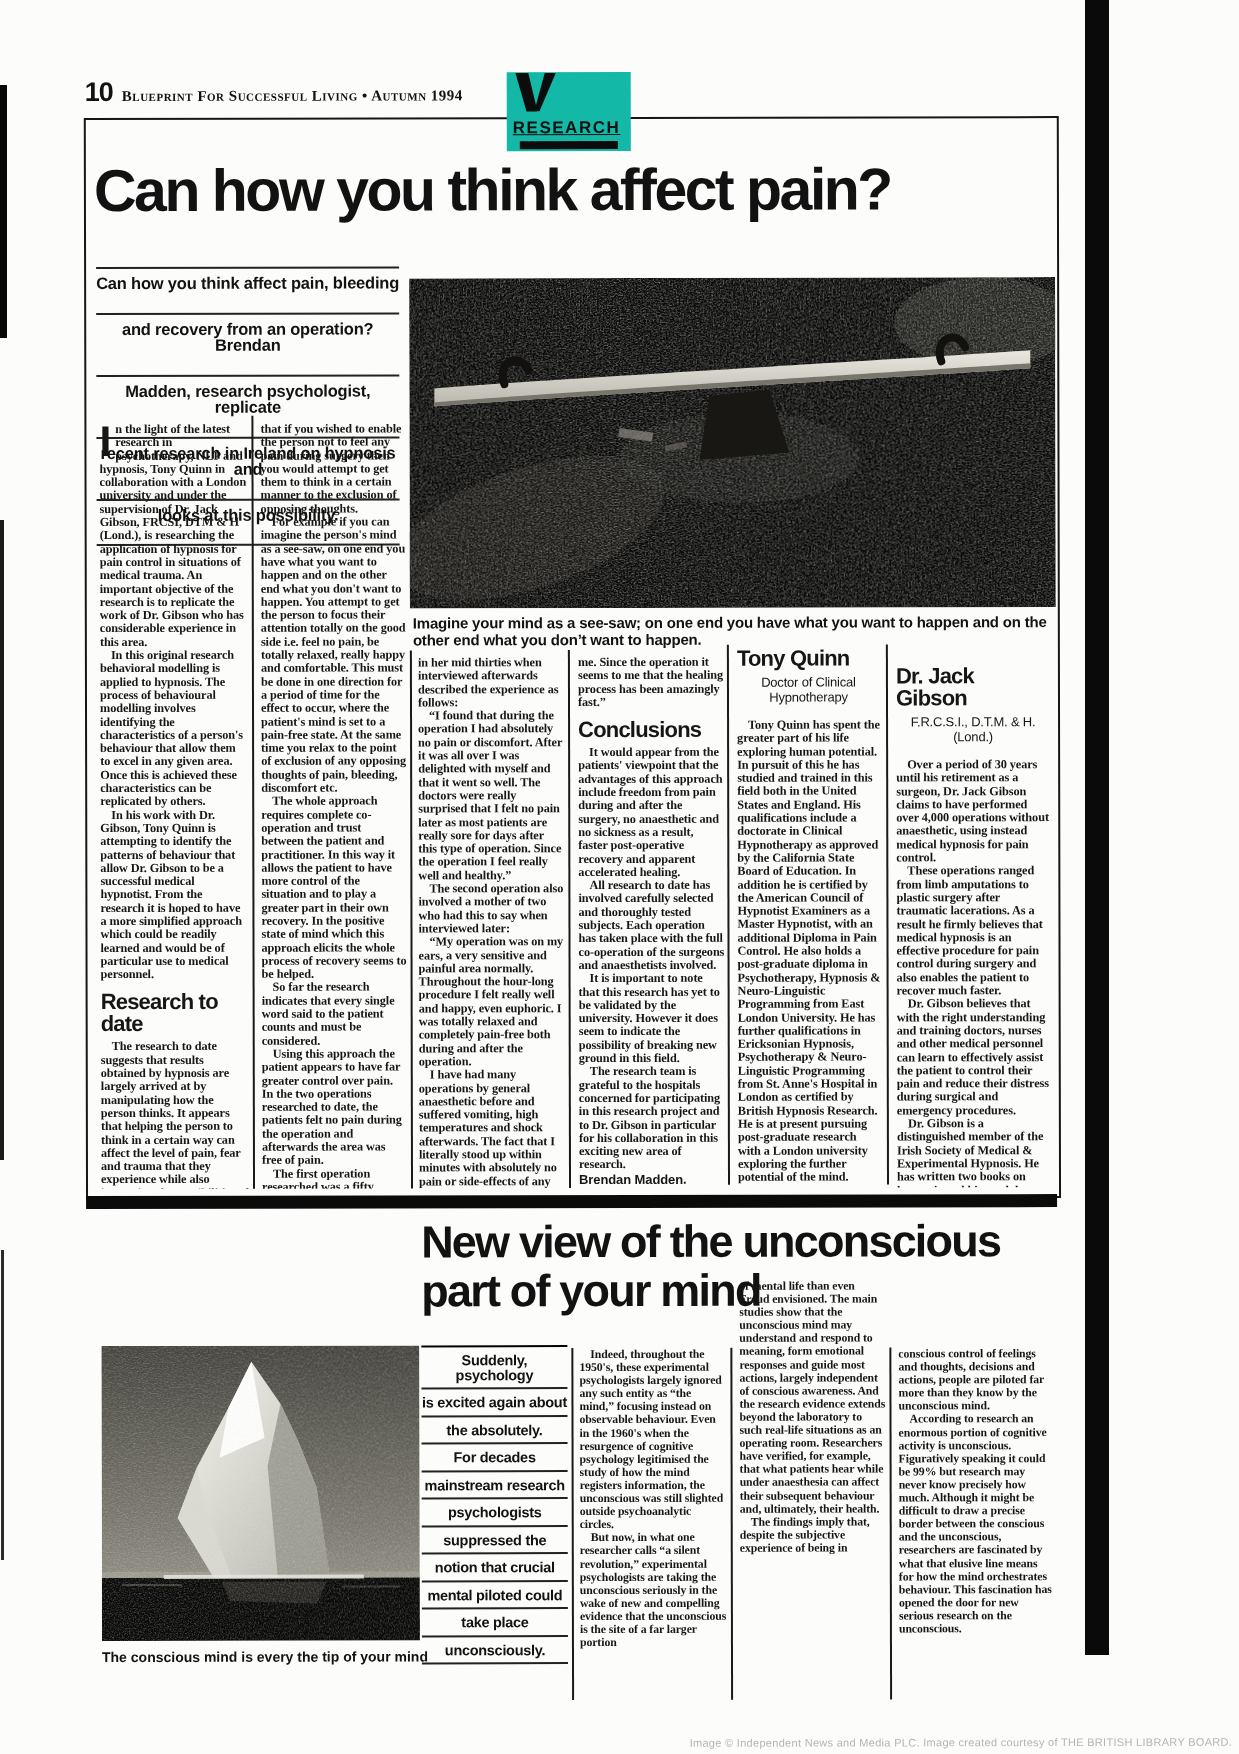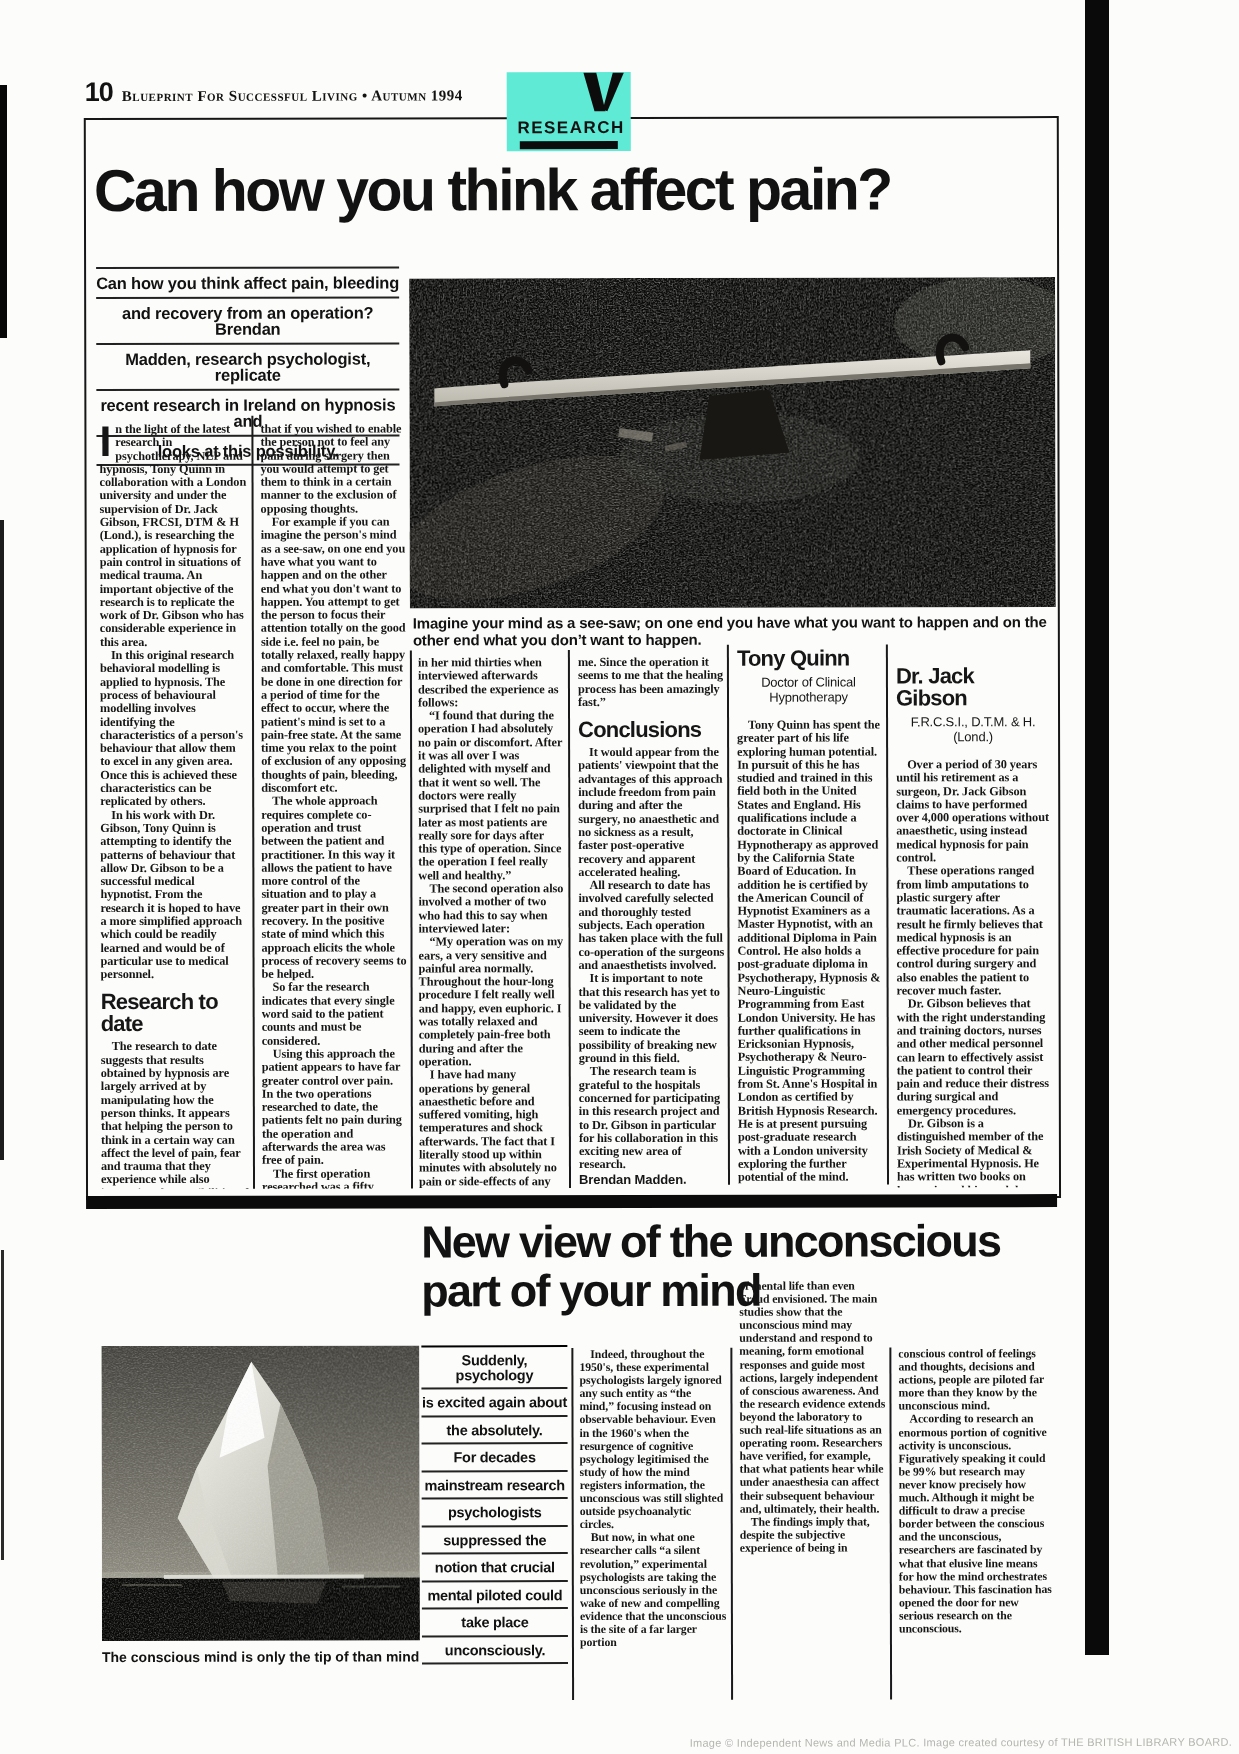--- a/index.html
+++ b/index.html
@@ -10,31 +10,31 @@
 
   
   .edge-band-right{position:absolute;left:1085px;top:0;width:24px;height:1655px;background:#0a0a0a;}
   .edge-strip-a{position:absolute;left:0;top:85px;width:7px;height:253px;background:#070707;}
   .edge-strip-b{position:absolute;left:0;top:520px;width:4px;height:640px;background:#1c1c1c;}
   .edge-strip-c{position:absolute;left:1px;top:1250px;width:3px;height:310px;background:#2a2a2a;}
 
   
   .pgnum{font:700 27px "Liberation Sans",sans-serif;letter-spacing:-1px;}
   .mag-title{font:700 15px "Liberation Serif",serif;font-variant:small-caps;letter-spacing:.5px;margin-left:9px;}
-  .logo-wrap{position:absolute;left:508px;top:72px;width:112px;text-align:right;background:#5eead4;padding:0 6px 2px;}
+  .logo-wrap{position:absolute;left:508px;top:72px;width:112px;text-align:left;background:#14b8a6;padding:0 6px 2px;text-decoration:underline;}
   .research-label{font:700 17px "Liberation Sans",sans-serif;letter-spacing:1.5px;margin-top:2px;}
   .research-underline{width:98px;height:8px;background:#0c0c0c;margin:3px auto 0;}
 
   
   .article-box{position:absolute;left:85px;top:117px;width:971px;height:1078px;border:2px solid #161616;}
   .headline1{position:absolute;left:95px;top:160px;width:940px;font:700 59px/1.05 "Liberation Sans",sans-serif;
              letter-spacing:-2.5px;white-space:nowrap;}
   .standfirst{position:absolute;left:97px;top:266px;width:303px;border-top:2px solid #222;}
   .standfirst .line{font:600 16.5px/1 "Liberation Sans",sans-serif;text-align:center;
-                    padding:6px 0 5px;border-bottom:2px solid #222;letter-spacing:-.2px;}
+                    padding:6px 0 21px;border-bottom:2px solid #222;letter-spacing:-.2px;}
   .photo1{position:absolute;left:410px;top:278px;width:646px;height:330px;display:block;}
   .caption1{position:absolute;left:413px;top:614px;width:640px;
             font:700 15px/17px "Liberation Sans",sans-serif;letter-spacing:-.2px;}
 
   
   .col{position:absolute;overflow:hidden;font:700 12.3px/13.3px "Liberation Serif",serif;
        letter-spacing:-.1px;color:#161616;}
   .col p{margin:0;text-indent:11px;}
   .col p.flush{text-indent:0;}
   .colhead{font:800 22px/1 "Liberation Sans",sans-serif;letter-spacing:-.8px;margin:10px 0 5px;}
@@ -209,21 +209,21 @@
       <polygon points="127,62 150,16 163,92 118,112" fill="#ffffff" opacity="0.9"></polygon>
       <polygon points="179,58 197,96 215,142 228,232 176,232 166,120" fill="#96958b" opacity="0.85"></polygon>
       <polygon points="95,122 76,172 112,232 130,232 104,160" fill="#d9d8cf" opacity="0.8"></polygon>
       <rect x="62" y="229" width="200" height="4" fill="#e6e6df" opacity="0.85"></rect>
       <rect x="20" y="238" width="60" height="2" fill="#55544c" opacity="0.7"></rect>
       <rect x="240" y="240" width="58" height="2" fill="#45443e" opacity="0.7"></rect>
       <polygon points="120,236 225,236 215,258 128,255" fill="#2e2d29" opacity="0.8"></polygon>
       <rect width="318" height="295" filter="url(#grain2)" opacity="0.6"></rect>
     </svg>
 
-    <div class="caption2">The conscious mind is only the tip of than mind</div>
+    <div class="caption2">The conscious mind is every the tip of your mind</div>
 
     <div class="pullquote">
       <div class="pqline">Suddenly, psychology</div>
       <div class="pqline">is excited again about</div>
       <div class="pqline">the absolutely.</div>
       <div class="pqline">For decades</div>
       <div class="pqline">mainstream research</div>
       <div class="pqline">psychologists</div>
       <div class="pqline">suppressed the</div>
       <div class="pqline">notion that crucial</div>

